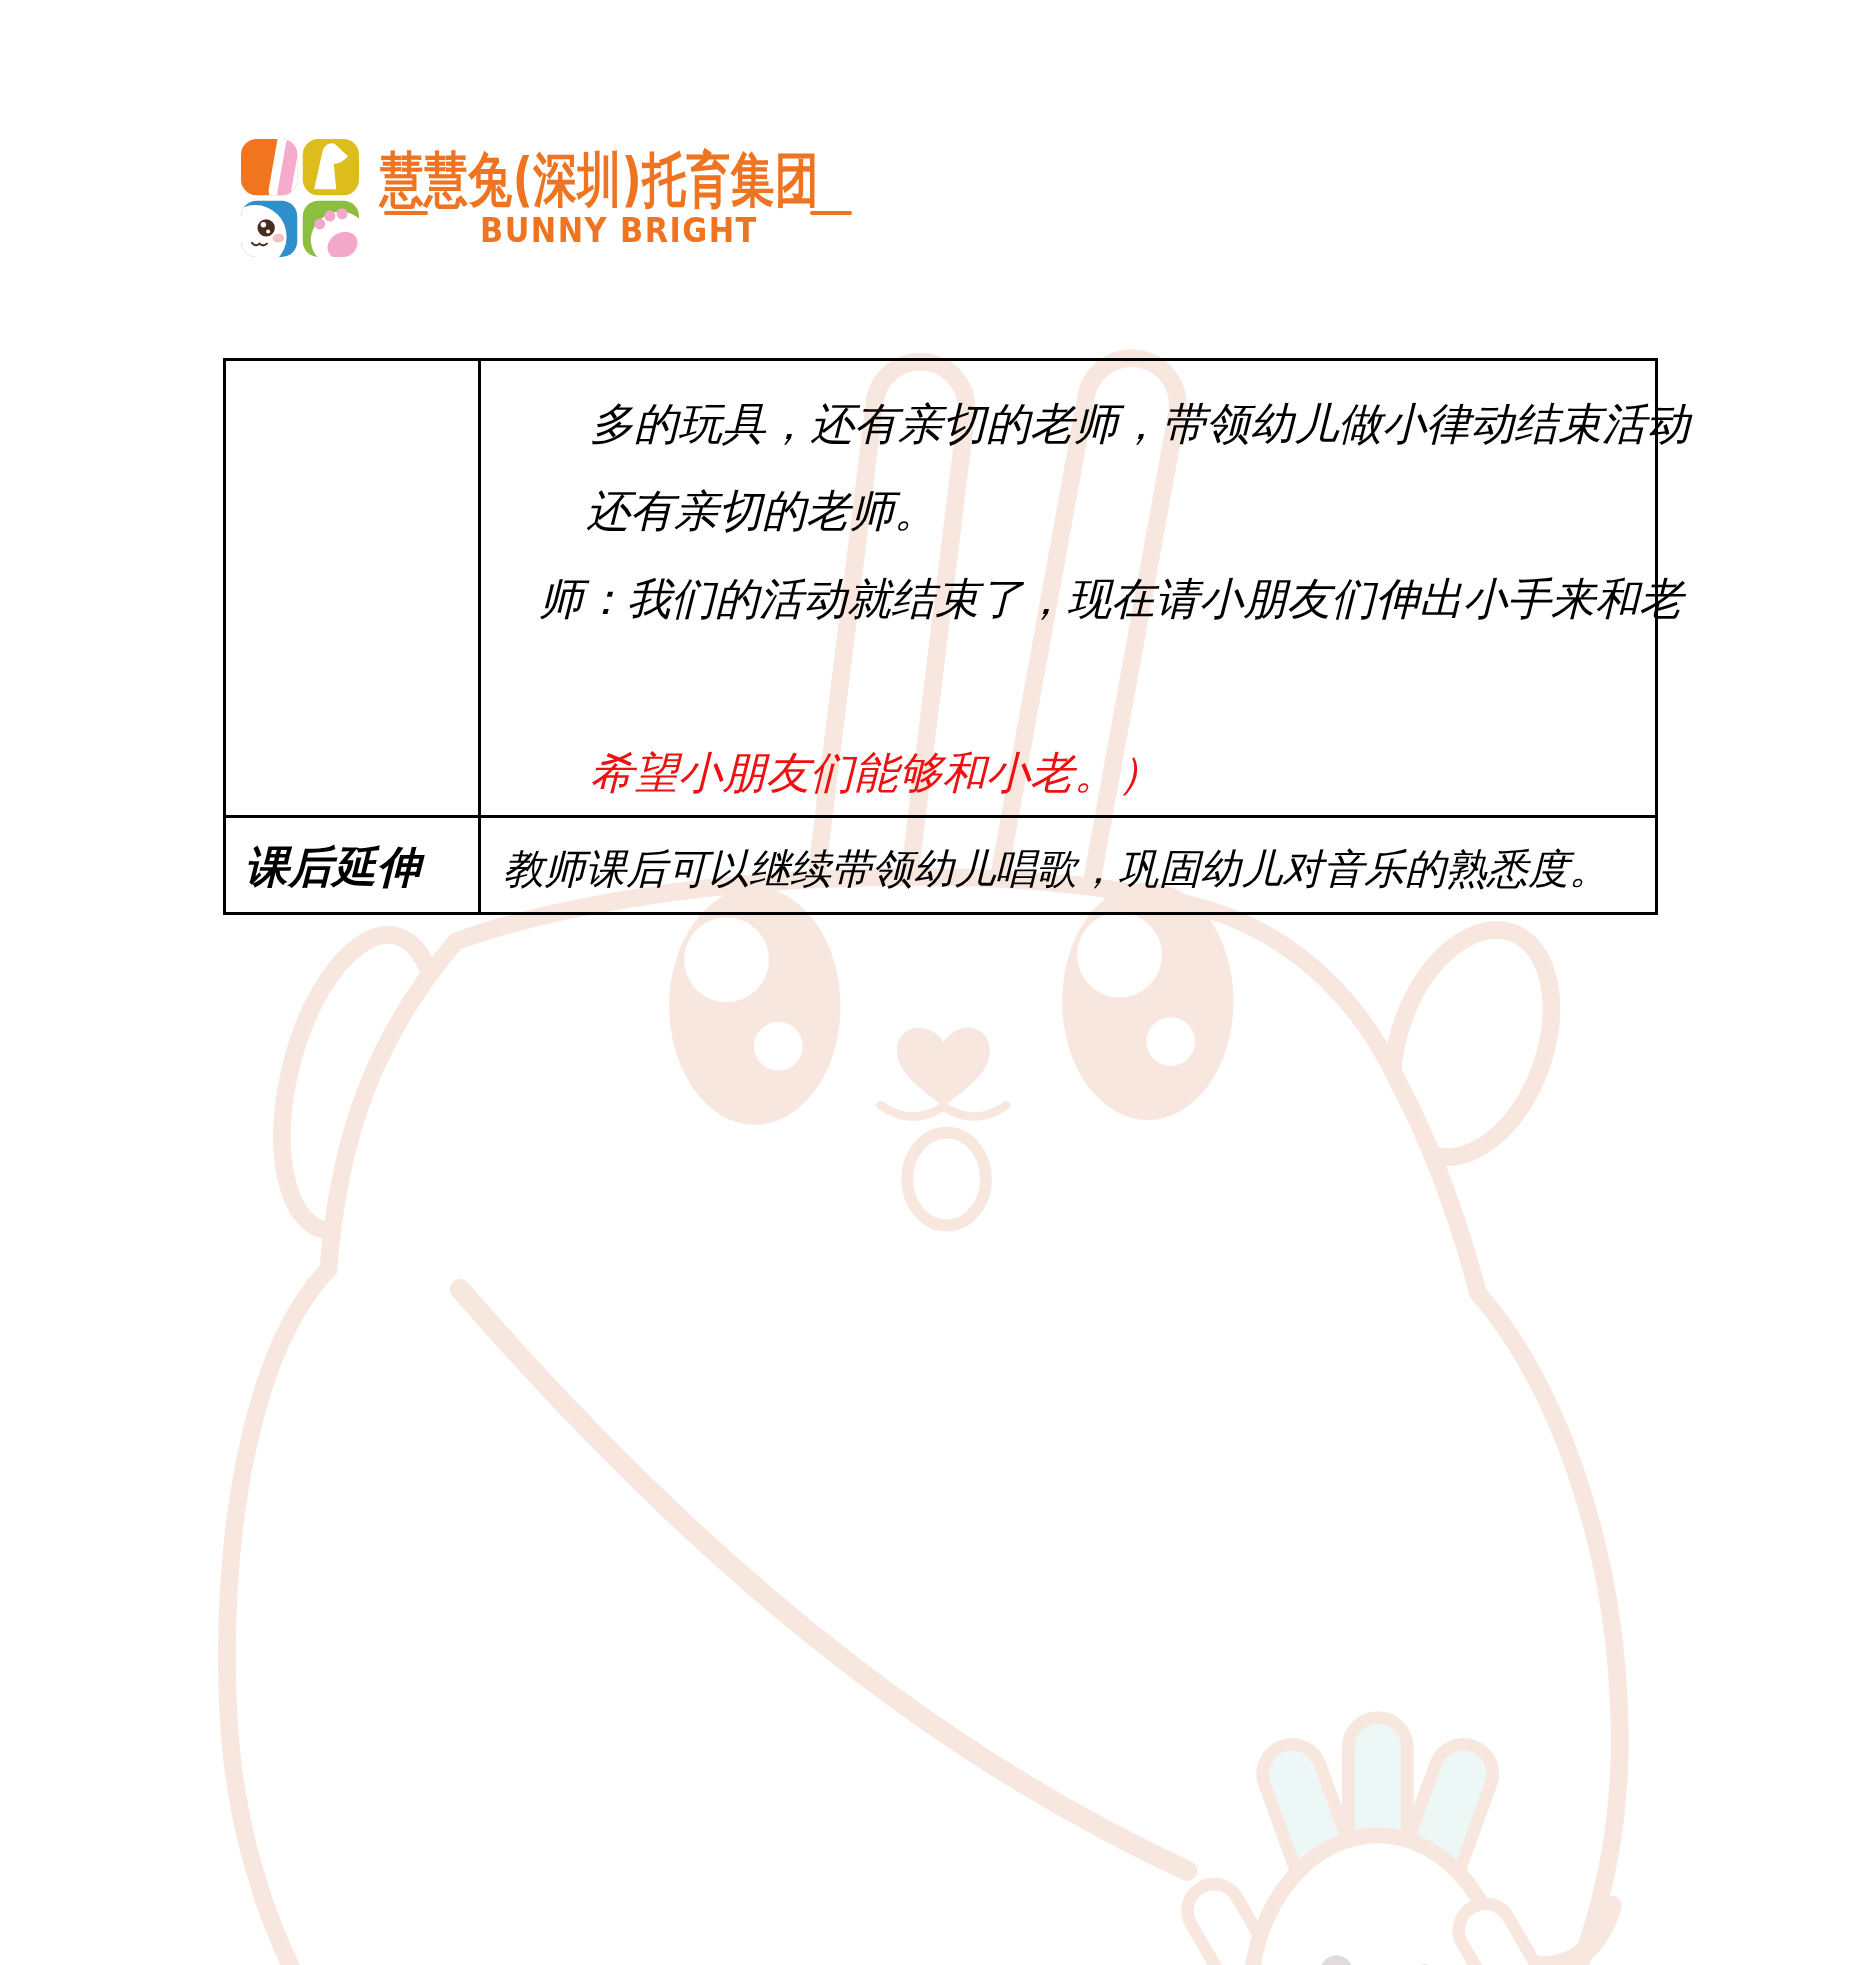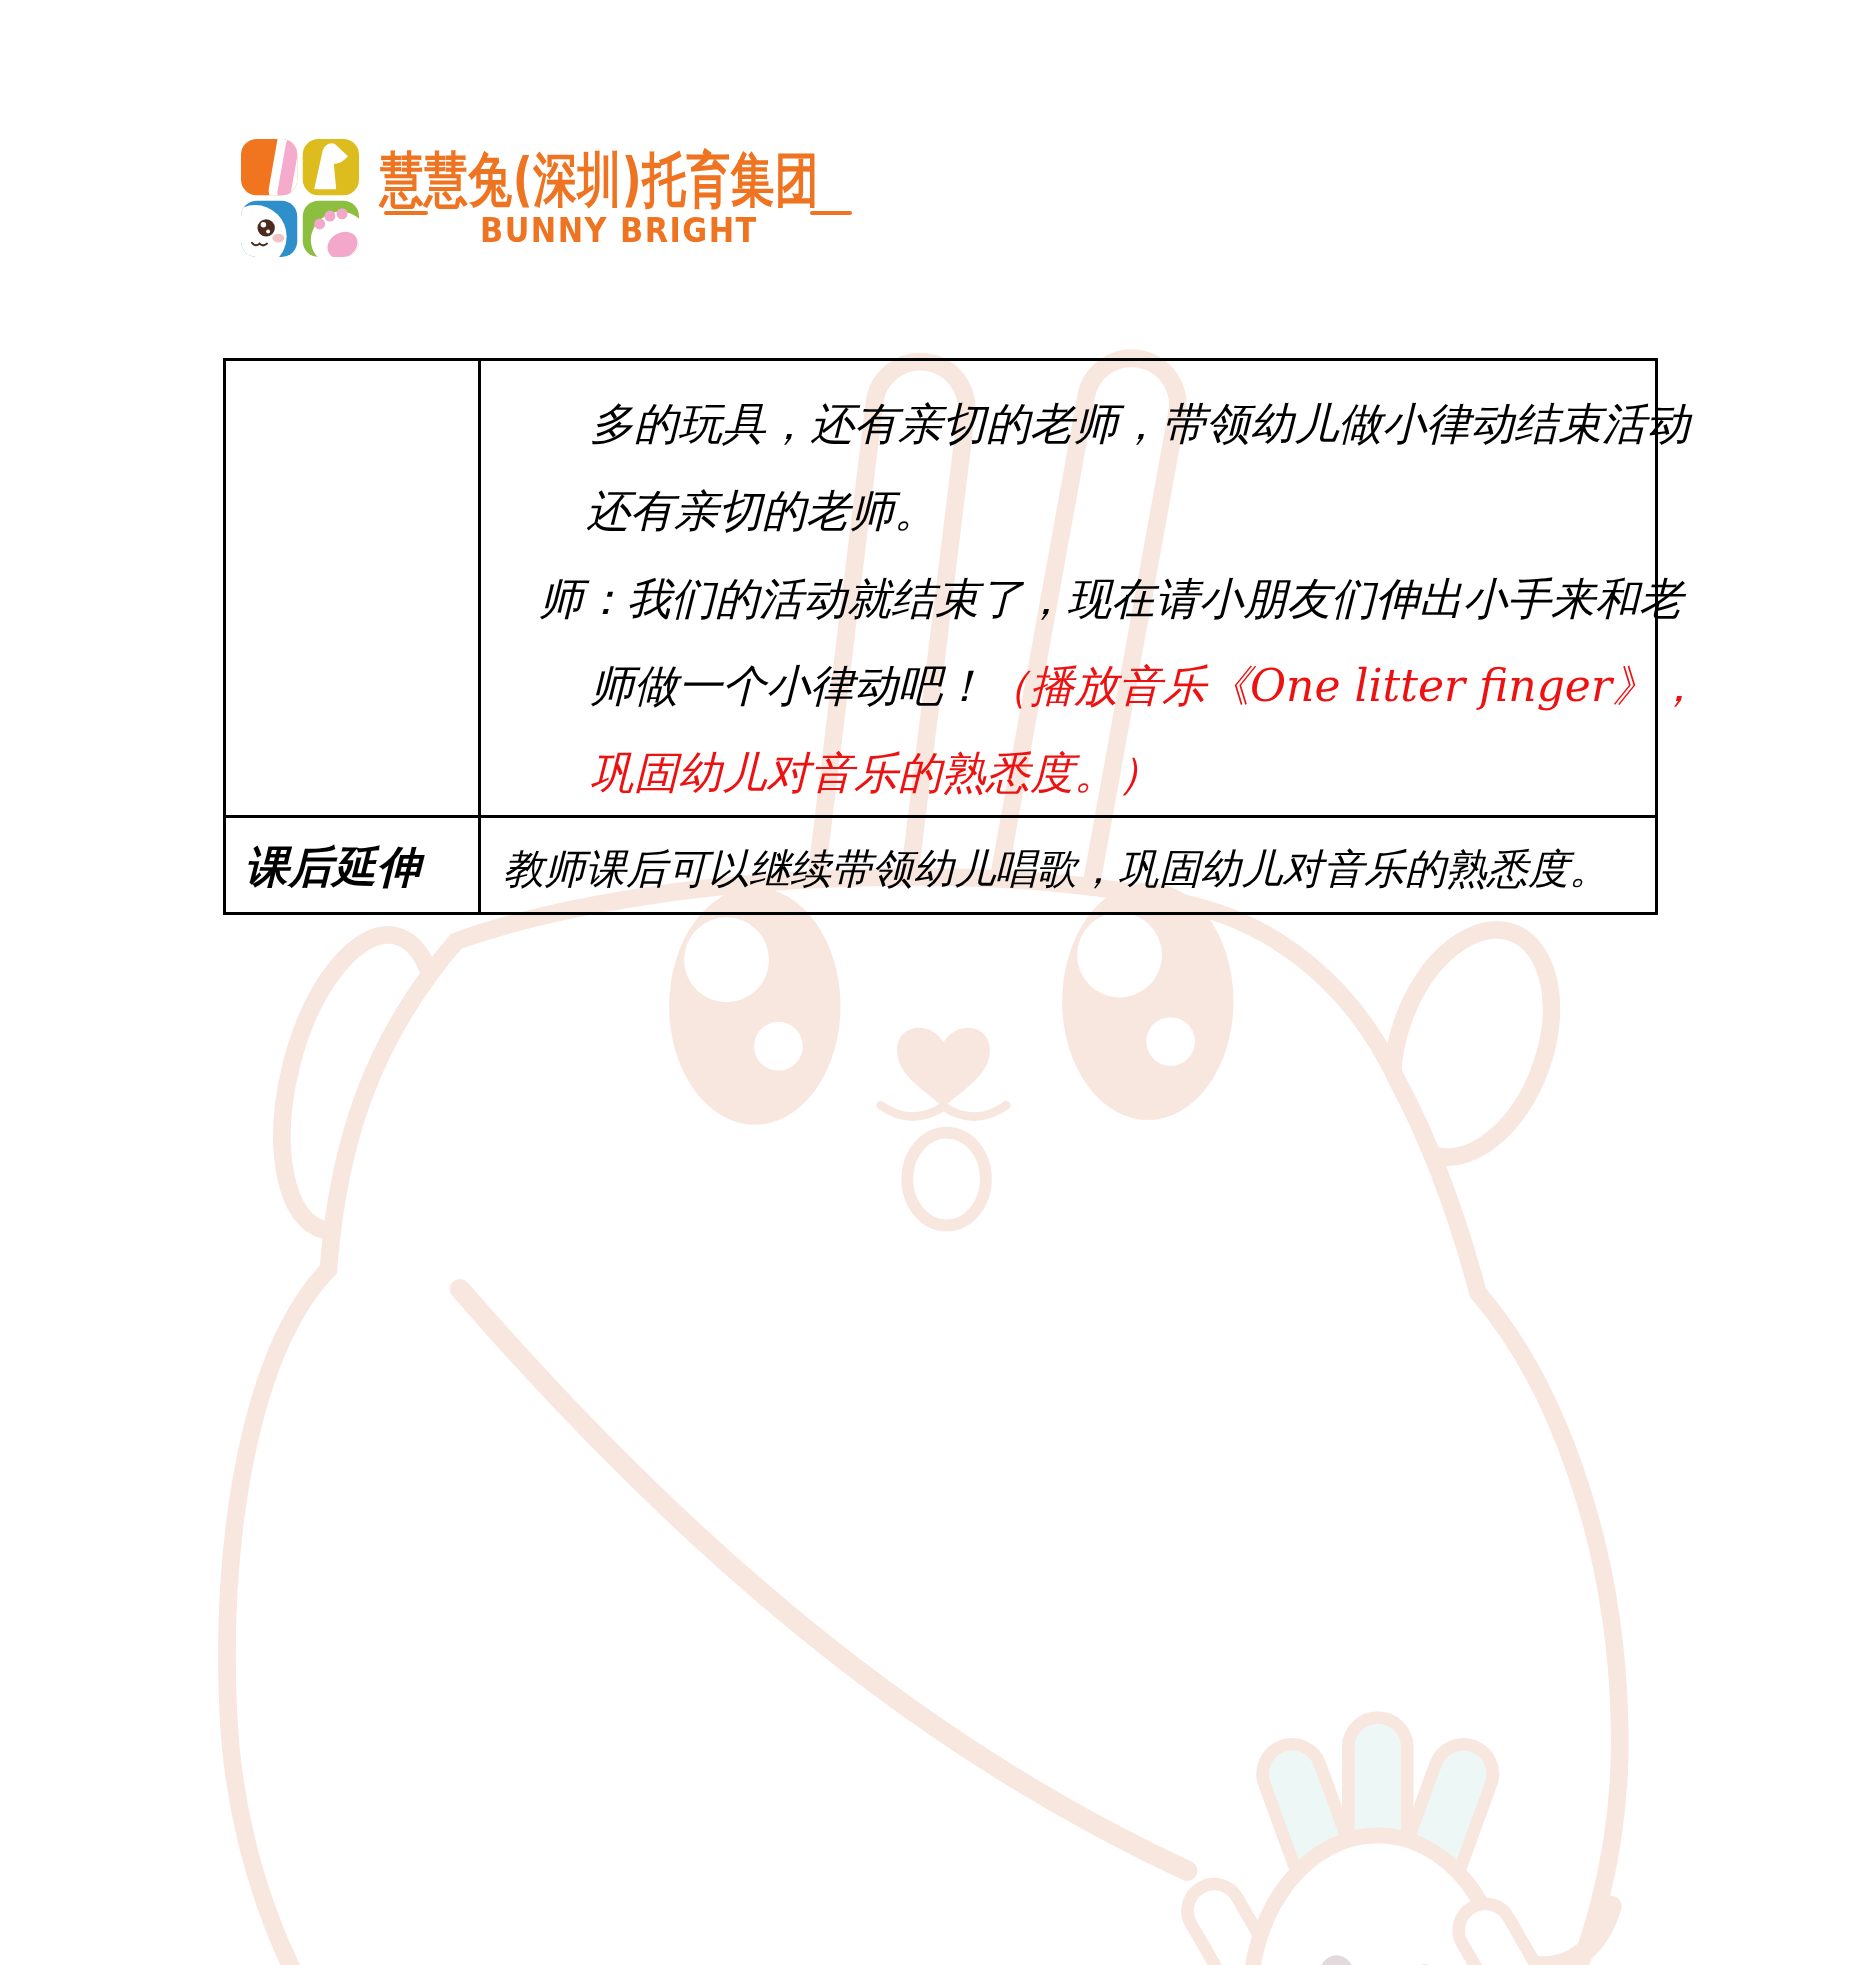--- a/index.html
+++ b/index.html
@@ -144,19 +144,18 @@
     <span class="dash hr"></span>
   </div>
 
   <section class="tbl">
     <div class="colline"></div>
     <div class="rowline"></div>
   </section>
   <div class="tline l0"><span>多的玩具，还有亲切的老师，带领幼儿做小律动结束活动</span></div>
   <div class="tline l1"><span>还有亲切的老师。</span></div>
   <div class="tline l2"><span>师：我们的活动就结束了，现在请小朋友们伸出小手来和老</span></div>
-  <div class="tline l3"><span>师做一个小律动吧！</span><span class="seg-red">（播放音乐《One litter finger》，</span></div>
-  <div class="tline l4"><span class="seg-red">巩固幼儿对音乐的熟悉度。）</span></div>
+  <div class="tline l4"><span class="seg-red">希望小朋友们能够和小老。）</span></div>
   <div class="row2-label">课后延伸</div>
   <div class="row2-content">教师课后可以继续带领幼儿唱歌，巩固幼儿对音乐的熟悉度。</div>
 
 </div>
 
 
 </body></html>

